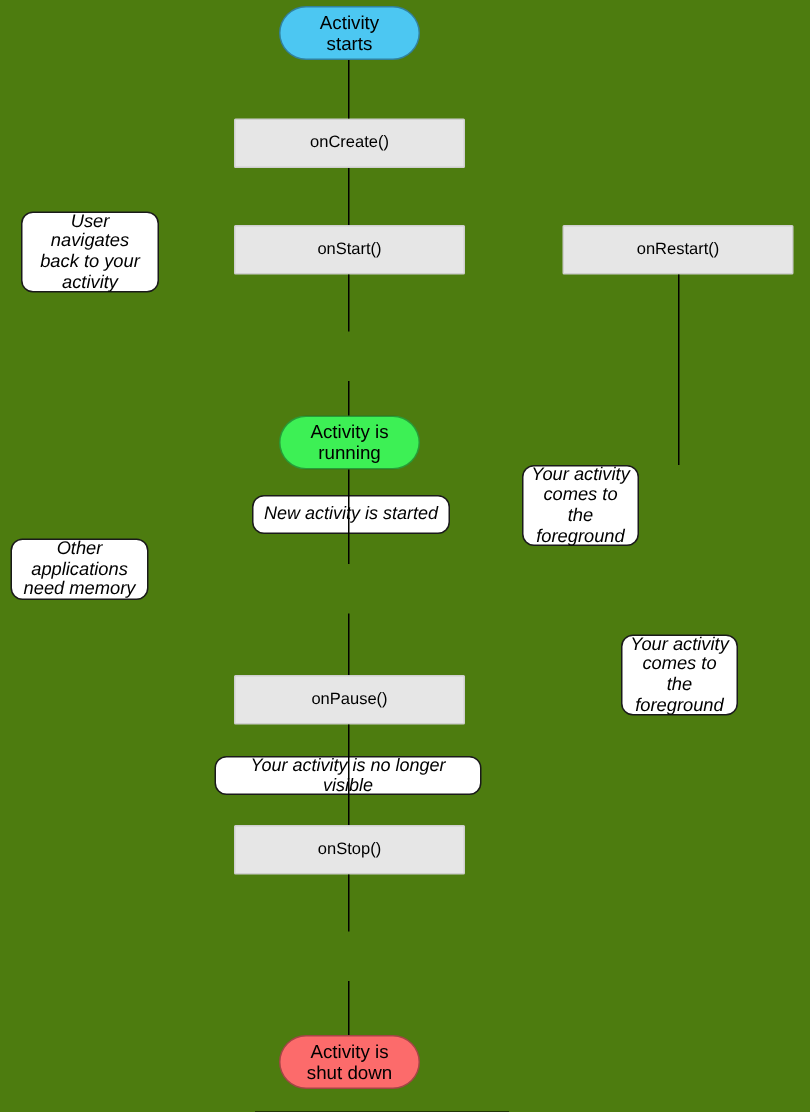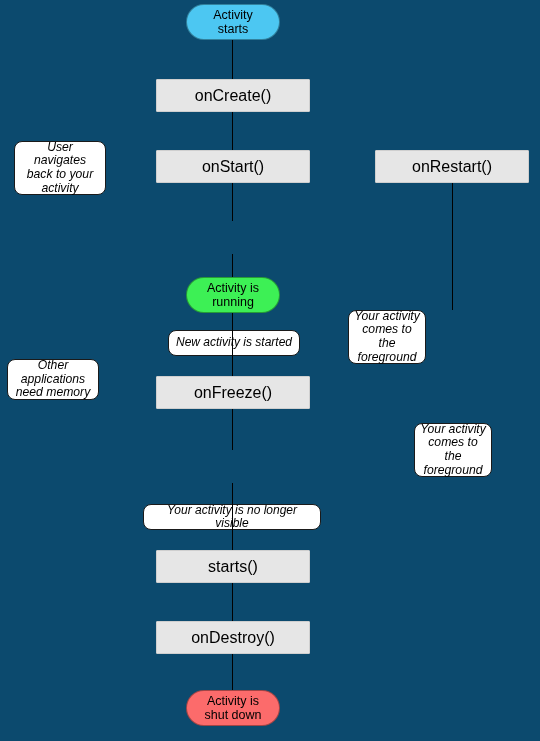--- a/index.html
+++ b/index.html
@@ -8,21 +8,21 @@
     padding: 0;
     background: #000000;
   }
   body {
     font-family: "Liberation Sans", sans-serif;
   }
   #canvas {
     position: relative;
     width: 540px;
     height: 741px;
-    background: #0c4a6e;
+    background: #4d7c0f;
     overflow: hidden;
   }
   
   .node {
     position: absolute;
     box-sizing: border-box;
     display: flex;
     align-items: center;
     justify-content: center;
     text-align: center;
@@ -46,21 +46,21 @@
     color: #000000;
     padding: 12px 5px;
   }
   .note-sm {
     font-size: 12px;
   }
   
   .method {
     background: #e6e6e6;
     border: 1px solid #cfcfcf;
-    font-size: 16px;
+    font-size: 11px;
     border-radius: 1px;
   }
   
   .connector {
     position: absolute;
     background: #000000;
   }
 </style>
 </head>
 <body>
@@ -77,26 +77,25 @@
   <div class="node pill" style="left:186px; top:690px; width:94px; height:36px; background:#FC6B6B;">Activity is
 shut down</div>
 
   <div class="node method" style="left:156px; top:79px; width:154px; height:33px;">onCreate()</div>
 
   <div class="node method" style="left:156px; top:150px; width:154px; height:33px;">onStart()</div>
 
   <div class="node method" style="left:375px; top:150px; width:154px; height:33px;">onRestart()</div>
 
 
-  <div class="node method" style="left:156px; top:376px; width:154px; height:33px;">onFreeze()</div>
 
+  <div class="node method" style="left:156px; top:450px; width:154px; height:33px;">onPause()</div>
 
-  <div class="node method" style="left:156px; top:550px; width:154px; height:33px;">starts()</div>
+  <div class="node method" style="left:156px; top:550px; width:154px; height:33px;">onStop()</div>
 
-  <div class="node method" style="left:156px; top:621px; width:154px; height:33px;">onDestroy()</div>
 
   <div class="node note" style="left:14px; top:141px; width:92px; height:54px;">User navigates
 back to your
 activity</div>
 
   <div class="node note" style="left:7px; top:359px; width:92px; height:41px;">Other applications
 need memory</div>
 
   <div class="node note note-sm" style="left:168px; top:330px; width:132px; height:22px;">New activity is started</div>
 

